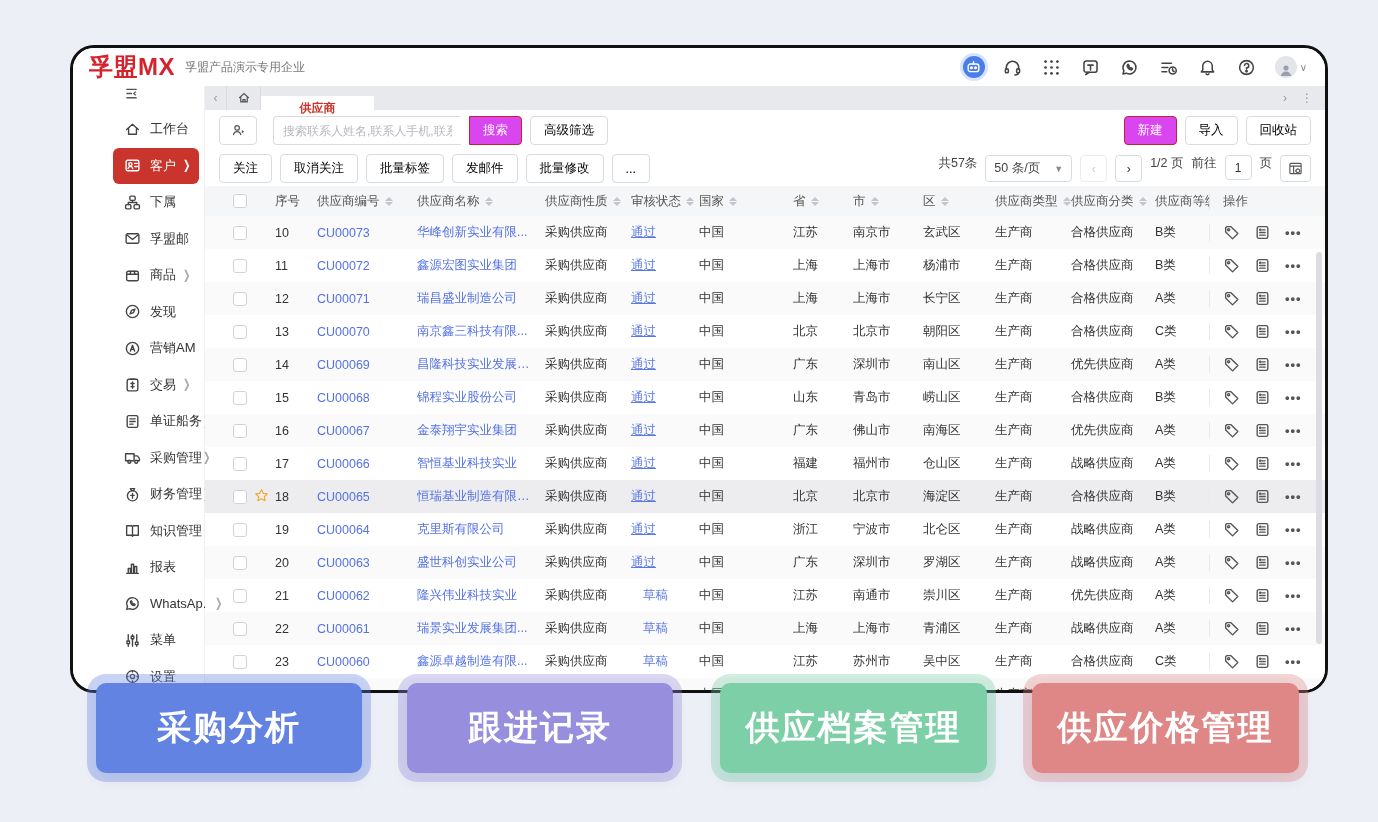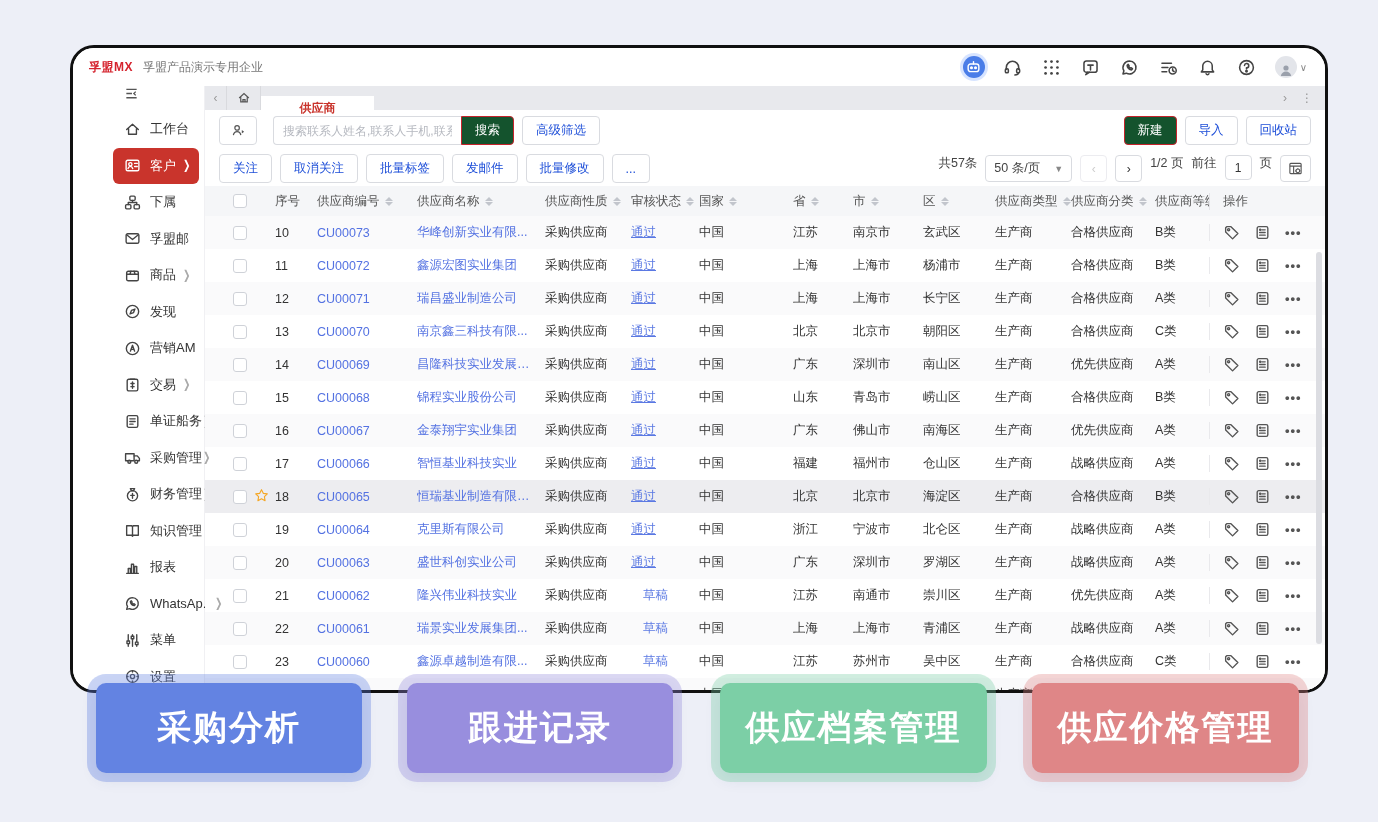--- a/index.html
+++ b/index.html
@@ -7,21 +7,21 @@
   body {
     font-family:"Liberation Sans","DejaVu Sans",sans-serif;
     background:#edeff7; position:relative; overflow:hidden; color:#333;
   }
   .window {
     position:absolute; left:70px; top:45px; width:1258px; height:648px;
     background:#fff; border:3px solid #101010; border-radius:24px; overflow:hidden;
   }
   
   .win-header { height:38px; display:flex; align-items:center; padding:0 18px 0 16px; background:#fff; }
-  .logo { font-size:12px; font-weight:bold; color:#d5232e; letter-spacing:.5px; white-space:nowrap; }
+  .logo { font-size:24px; font-weight:bold; color:#d5232e; letter-spacing:.5px; white-space:nowrap; }
   .company { font-size:12px; color:#777; margin-left:10px; white-space:nowrap;font-family:Liberation Mono, monospace; }
   .tb-icons { margin-left:auto; display:flex; align-items:center; gap:17px; }
   .tb-icon { width:22px; height:22px; display:flex; align-items:center; justify-content:center; color:#444; cursor:pointer; }
   .tb-icon svg { width:19px; height:19px; }
   .tb-icon.ai { background:#4a7de8; border-radius:50%; box-shadow:0 0 0 3px rgba(96,146,255,.25); }
   .tb-icon.avatar-wrap { width:auto; gap:3px; }
   .avatar { width:22px; height:22px; border-radius:50%; background:#e3e5ea; display:flex; align-items:flex-end; justify-content:center; overflow:hidden; }
   .avatar svg { width:16px; height:16px; color:#9aa0ab; }
   .chev-small { font-size:10px; color:#888; }
   
@@ -47,23 +47,23 @@
   .tab-home { width:34px; height:100%; display:flex; align-items:center; justify-content:center; border-right:1px solid #d9dade; cursor:pointer; }
   .tab-home svg { width:14px; height:14px; color:#555; }
   .tab-active {
     background:#fff; color:#c9342c; font-weight:bold; height:100%; width:113px;
     display:flex; align-items:center; justify-content:center; cursor:pointer;margin-top:20px;
   }
   .tab-right { margin-left:auto; display:flex; align-items:center; gap:14px; padding-right:12px; color:#999; }
   .tab-right span { cursor:pointer; }
   
   .toolbar1 { height:41px; display:flex; align-items:center; padding:0 14px; gap:8px; flex:none; }
-  .btn { border:1px solid #d9dbe0; background:#fff; border-radius:4px; font-size:12.5px; color:#1d4ed8;
+  .btn { border:1px solid #d9dbe0; background:#fff; border-radius:4px; font-size:12.5px; color:#000000;
          height:29px; padding:0 13px; display:flex; align-items:center; cursor:pointer; white-space:nowrap; }
-  .btn.red { background:#14532d; border-color:#c5232b; color:#fff; }
+  .btn.red { background:#d946ef; border-color:#c5232b; color:#fff;margin-left:8px; }
   .search-group { display:flex; align-items:center; }
   .filter-person { width:38px; height:29px; border:1px solid #d9dbe0; border-radius:4px; display:flex; align-items:center; justify-content:center; margin-right:8px; cursor:pointer; }
   .filter-person svg { width:15px; height:15px; color:#555; }
   .search-input { width:188px; height:29px; border:1px solid #d9dbe0; border-right:none; border-radius:4px 0 0 4px; font-size:12px; padding:0 9px; color:#333; font-family:inherit; }
   .search-input::placeholder { color:#b6b9c0; }
   .search-btn { border-radius:0 4px 4px 0; }
   .spacer { flex:1; }
   .toolbar2 { height:35px; display:flex; align-items:center; padding:0 14px; gap:8px; flex:none; }
   .pager { margin-left:auto; display:flex; align-items:flex-start; gap:8px; font-size:12.5px; color:#444; }
   .pgsel { border:1px solid #d9dbe0; border-radius:4px; height:27px; padding:0 8px; display:flex; align-items:center; gap:14px; cursor:pointer; }

